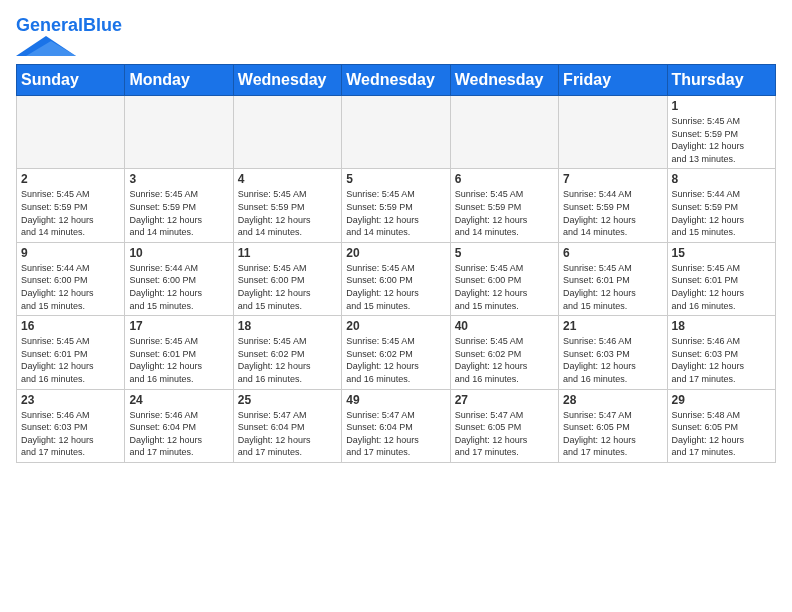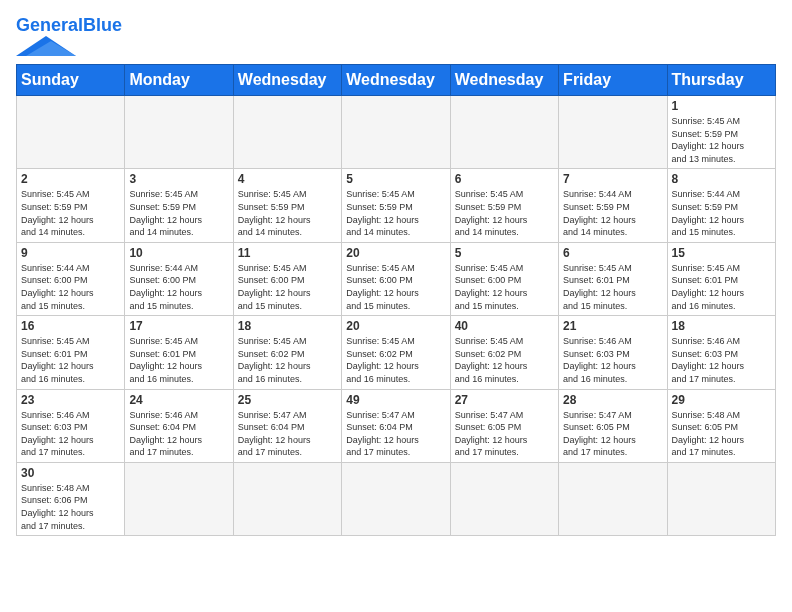--- a/index.html
+++ b/index.html
@@ -335,29 +335,14 @@
 and 17 minutes.</div>
         </td>
         <td>
           <span class="day-number">29</span>
           <div class="day-info" style="white-space: pre-line;">Sunrise: 5:48 AM
 Sunset: 6:05 PM
 Daylight: 12 hours
 and 17 minutes.</div>
         </td>
       </tr>
-      <tr class="last-row">
-        <td>
-          <span class="day-number">30</span>
-          <div class="day-info" style="white-space: pre-line;">Sunrise: 5:48 AM
-Sunset: 6:06 PM
-Daylight: 12 hours
-and 17 minutes.</div>
-        </td>
-        <td class="empty"></td>
-        <td class="empty"></td>
-        <td class="empty"></td>
-        <td class="empty"></td>
-        <td class="empty"></td>
-        <td class="empty"></td>
-      </tr>
     </tbody>
 </table>
 
 </body></html>

